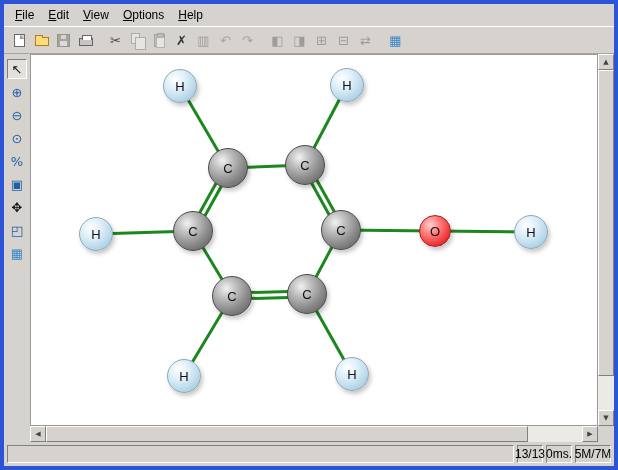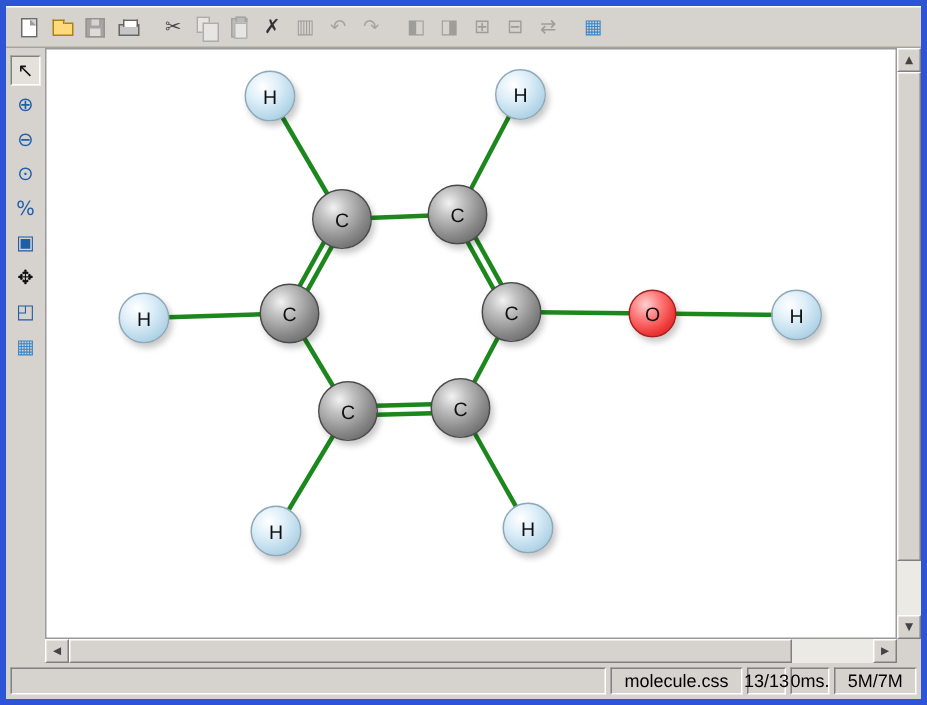--- a/index.html
+++ b/index.html
@@ -67,28 +67,35 @@
   .vthumb { position:absolute; top:0; left:0; right:0; height:90%; background:#d6d3ce; border:1px solid; border-color:#ffffff #808080 #808080 #ffffff; }
   .htrack { flex:1; position:relative; }
   .hthumb { position:absolute; left:0; top:0; bottom:0; width:90%; background:#d6d3ce; border:1px solid; border-color:#ffffff #808080 #808080 #ffffff; }
   .corner { width:16px; flex:0 0 16px; background:#d6d3ce; }
 
   
   .statusbar { height:24px; flex:0 0 24px; display:flex; align-items:center; gap:3px; padding:2px 3px; background:#d6d3ce; }
   .sfield { height:18px; border:1px solid; border-color:#808080 #ffffff #ffffff #808080; background:#d6d3ce;
             display:flex; align-items:center; justify-content:center; padding:0 4px; white-space:nowrap; }
   .grow { flex:1; }
-  .w88 { width:88px; } .w42 { width:26px; } .w56 { width:55px; }
+  .w88 { width:88px; } .w42 { width:26px; } .w56 { width:36px; }
 </style>
 </head>
 <body>
 
 <div class="window">
   <div class="app">
 
+    <div class="menubar">
+      <span class="menu-item">File</span>
+      <span class="menu-item">Edit</span>
+      <span class="menu-item">View</span>
+      <span class="menu-item">Options</span>
+      <span class="menu-item">Help</span>
+    </div>
 
     <div class="toolbar">
         <div class="tbtn" title="New">
           <span class="ic ic-page"></span>
         </div>
         <div class="tbtn" title="Open">
           <span class="ic ic-folder"></span>
         </div>
         <div class="tbtn disabled" title="Save">
           <span class="ic ic-save"></span>
@@ -250,20 +257,19 @@
             </div>
             <div class="sbtn">▶</div>
           </div>
           <div class="corner"></div>
         </div>
       </div>
     </div>
 
     <div class="statusbar">
       <div class="sfield grow"></div>
-      <div class="sfield w88">molecule.css</div>
       <div class="sfield w42">13/13</div>
       <div class="sfield w42">0ms.</div>
       <div class="sfield w56">5M/7M</div>
     </div>
 
   </div>
 </div>
 
 </body></html>

